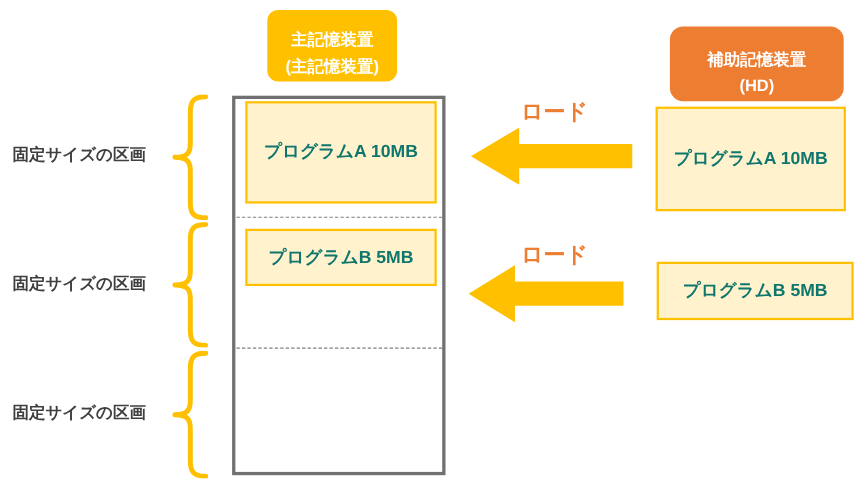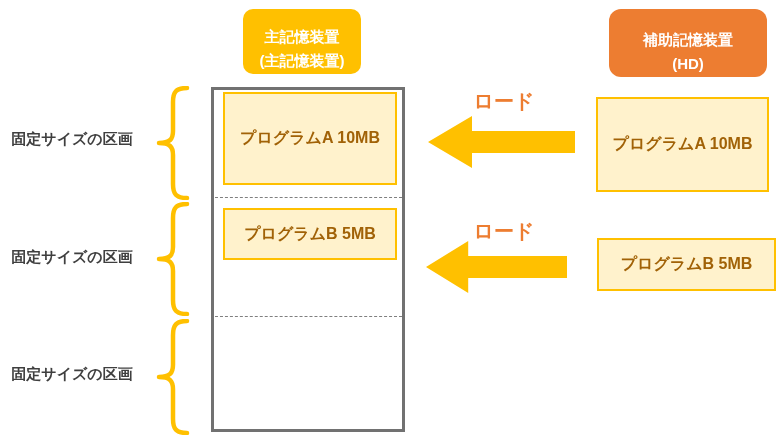--- a/index.html
+++ b/index.html
@@ -11,36 +11,36 @@
     font-family:"Liberation Sans","DejaVu Sans",sans-serif;
     overflow:hidden;
   }
   .title-box{
     position:absolute;
     display:flex;flex-direction:column;align-items:center;justify-content:flex-end;
     color:#ffffff;font-weight:bold;font-size:15px;line-height:1.65;
     text-align:center;box-sizing:border-box;
   }
   .title-box.gold{left:243px;top:9px;width:118px;height:65px;background:#FFC000;border-radius:10px;}
-  .title-box.orange{left:609px;top:9px;width:158px;height:68px;background:#ED7D31;border-radius:12px;}
+  .title-box.orange{left:609px;top:24px;width:158px;height:68px;background:#ED7D31;border-radius:12px;}
   .memory-rect{
     position:absolute;left:211px;top:87px;width:194px;height:345px;
     border:3px solid #717171;background:#ffffff;box-sizing:border-box;
   }
   .divider{
     position:absolute;left:215px;width:187px;height:0;
     border-top:1px dashed #7f7f7f;
   }
   .divider.d1{top:197px;}
   .divider.d2{top:316px;}
   .program-box{
     position:absolute;
     display:flex;align-items:center;justify-content:center;
     background:#FFF2CC;border:2.5px solid #FFC000;box-sizing:border-box;
-    color:#a16207;font-weight:bold;font-size:16px;white-space:nowrap;
+    color:#0f766e;font-weight:bold;font-size:16px;white-space:nowrap;
   }
   .prog-a-main{left:223px;top:92px;width:174px;height:93px;}
   .prog-b-main{left:223px;top:208px;width:174px;height:52px;}
   .prog-a-hd{left:596px;top:97px;width:173px;height:95px;}
   .prog-b-hd{left:597px;top:238px;width:179px;height:53px;}
   .load-arrow{position:absolute;}
   .load-arrow.a1{left:428px;top:116px;width:147px;height:52px;}
   .load-arrow.a2{left:426px;top:241px;width:141px;height:52px;}
   .load-label{
     position:absolute;width:80px;text-align:center;
@@ -49,21 +49,21 @@
   .load-label.l1{left:464px;top:88px;}
   .load-label.l2{left:464px;top:218px;}
   .brace{position:absolute;left:156px;width:34px;}
   .brace.b1{top:86px;height:114px;}
   .brace.b2{top:202px;height:114px;}
   .brace.b3{top:319px;height:116px;}
   .brace svg{display:block;width:100%;height:100%;}
   .partition-label{
     position:absolute;left:8px;width:128px;height:22px;
     color:#3f3f3f;font-weight:bold;font-size:15px;text-align:center;
-    white-space:nowrap;line-height:22px;font-family:Liberation Mono, monospace;
+    white-space:nowrap;line-height:22px;
   }
   .partition-label.p1{top:130px;}
   .partition-label.p2{top:248px;}
   .partition-label.p3{top:365px;}
 </style>
 </head>
 <body>
 
 <div class="canvas">
 

